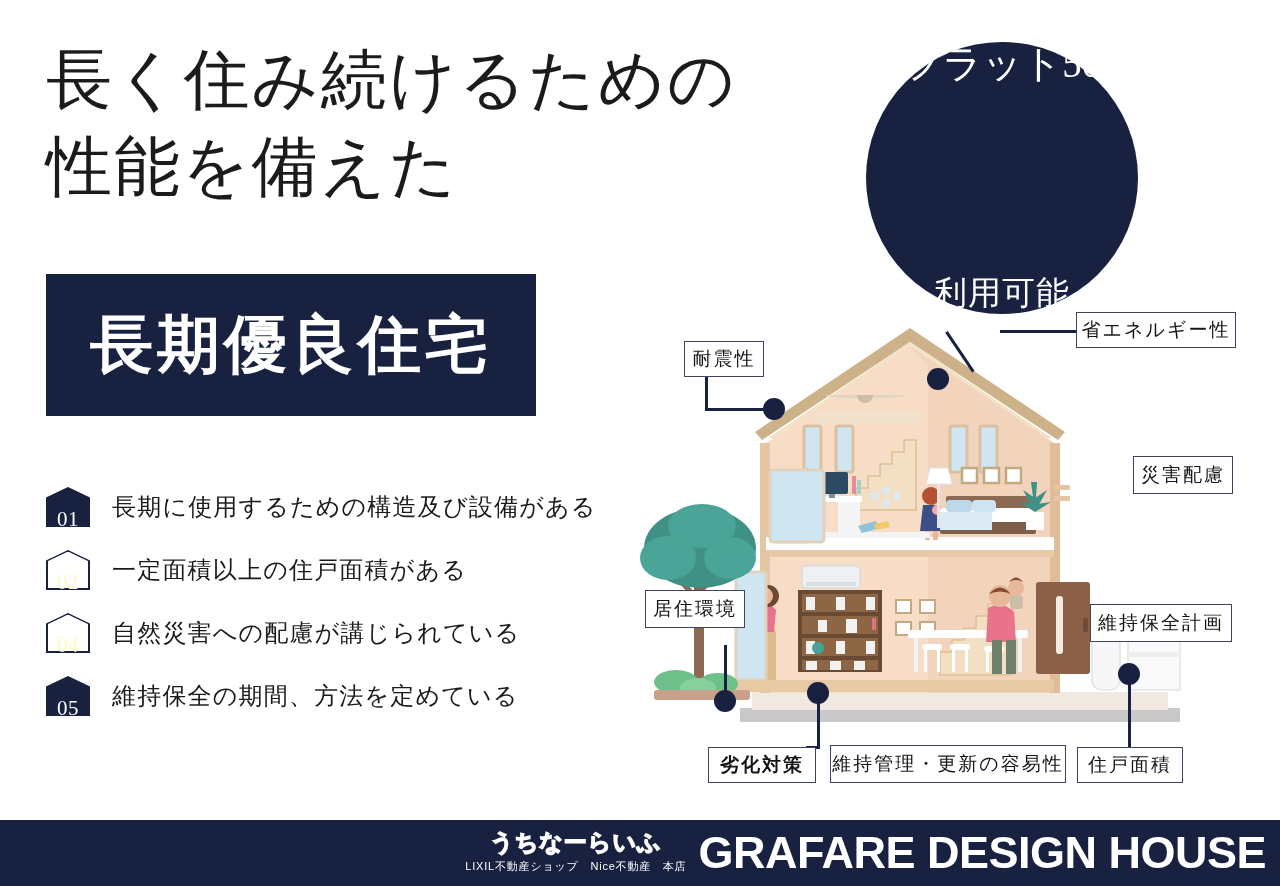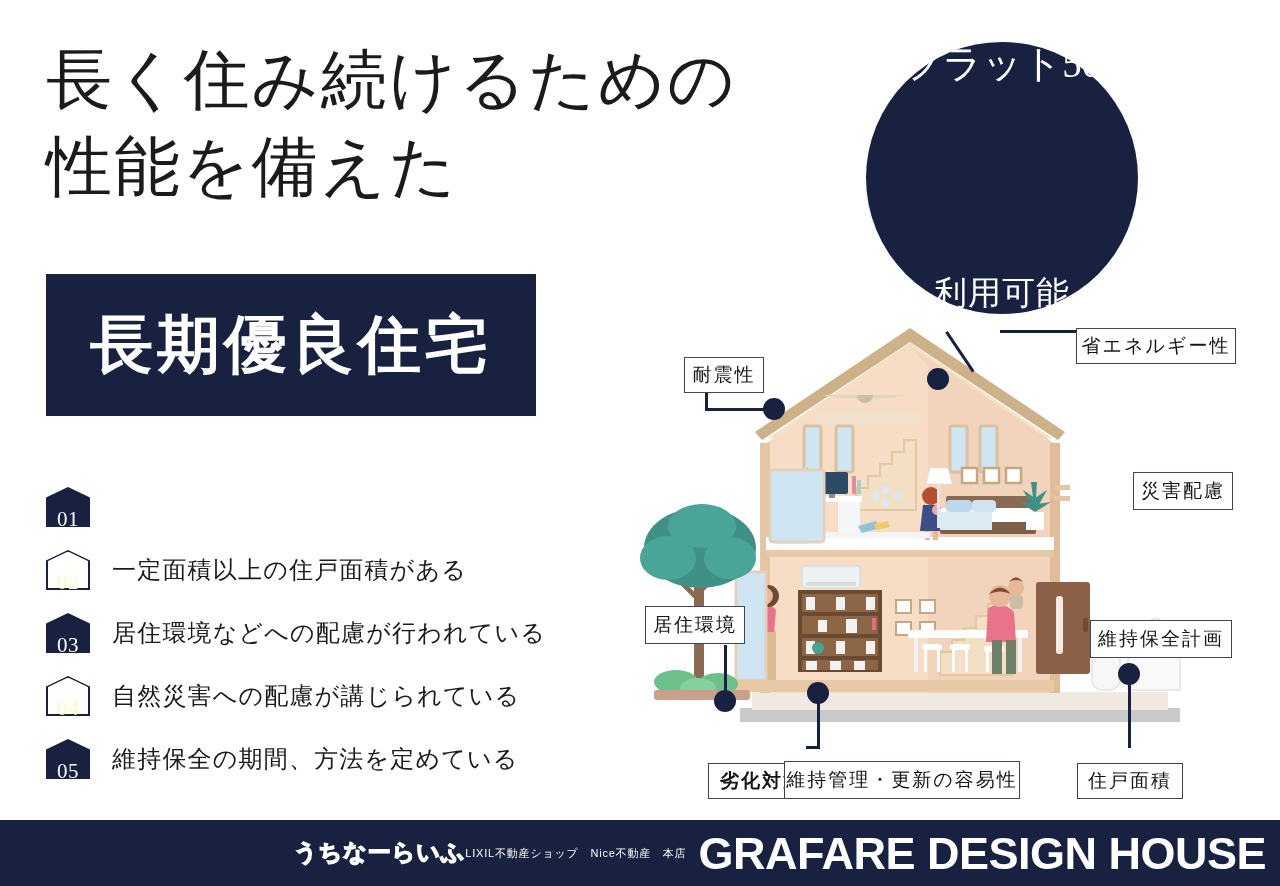--- a/index.html
+++ b/index.html
@@ -69,32 +69,32 @@
   
   #house-scene{left:640px;top:300px;width:620px;height:460px;}
   #house-scene svg{display:block;}
 
   
   .callout{
     position:absolute;background:#ffffff;border:1.6px solid #3c4460;
     display:flex;align-items:center;justify-content:center;
     font-family:"Liberation Serif","DejaVu Serif",serif;
     font-size:19px;letter-spacing:2px;color:#151515;
-    box-sizing:border-box;white-space:nowrap;margin-top:16px;
+    box-sizing:border-box;white-space:nowrap;
   }
   .lead{position:absolute;background:#18213f;}
   .dot{position:absolute;width:22px;height:22px;border-radius:50%;background:#18213f;}
 
   
   #footer{
     left:0;top:820px;width:1280px;height:66px;background:#18213f;
     display:flex;align-items:center;justify-content:flex-end;
   }
   #footer-inner{display:flex;align-items:center;gap:12px;padding-right:14px;}
-  #uchina{display:flex;flex-direction:row;align-items:center;padding-bottom:2px;}
+  #uchina{display:flex;flex-direction:column;align-items:center;padding-bottom:2px;}
   #uchina .jp{
     color:#18213f;font-size:23px;font-weight:700;letter-spacing:1px;
     -webkit-text-stroke:1.4px #ffffff;line-height:1.05;
     font-family:"Liberation Sans","DejaVu Sans",sans-serif;
   }
   #uchina .sub{
     color:#ffffff;font-size:11px;letter-spacing:0.8px;margin-top:4px;
     font-family:"Liberation Sans","DejaVu Sans",sans-serif;
   }
   #brand{
@@ -116,36 +116,31 @@
 <div class="abs" id="banner">
   <span>長期優良住宅</span>
 </div>
 
 <div class="abs" id="req-list">
 
   <div class="req-row">
     <div class="badge fill">
       <span class="num">01</span>
     </div>
+    <div class="req-text">長期に使用するための構造及び設備がある</div>
   </div>
 
   <div class="req-row">
     <div class="badge outline">
       <div class="inner"></div>
       <span class="num">02</span>
     </div>
     <div class="req-text">一定面積以上の住戸面積がある</div>
   </div>
 
-  <div class="req-row">
-    <div class="badge fill">
-      <span class="num">03</span>
-    </div>
-    <div class="req-text">居住環境などへの配慮が行われている</div>
-  </div>
 
   <div class="req-row">
     <div class="badge outline">
       <div class="inner"></div>
       <span class="num">04</span>
     </div>
     <div class="req-text">自然災害への配慮が講じられている</div>
   </div>
 
   <div class="req-row">
@@ -398,21 +393,21 @@
 <div class="callout" style="left:1076px;top:312px;width:160px;height:36px;">省エネルギー性</div>
 
 <div class="callout" style="left:1133px;top:456px;width:100px;height:38px;">災害配慮</div>
 
 <div class="callout" style="left:645px;top:590px;width:100px;height:38px;">居住環境</div>
 
 <div class="callout" style="left:1090px;top:604px;width:142px;height:38px;">維持保全計画</div>
 
 <div class="callout" style="left:708px;top:747px;width:108px;height:36px;font-weight:bold;">劣化対策</div>
 
-<div class="callout" style="left:784px;top:745px;width:236px;height:38px;">維持管理・更新の容易性</div>
+<div class="callout" style="left:830px;top:745px;width:236px;height:38px;">維持管理・更新の容易性</div>
 
 <div class="callout" style="left:1077px;top:747px;width:106px;height:36px;">住戸面積</div>
 
 <div class="abs" id="footer">
   <div id="footer-inner">
     <div id="uchina">
       <div class="jp">うちなーらいふ</div>
       <div class="sub">LIXIL不動産ショップ　Nice不動産　本店</div>
     </div>
     <div id="brand">GRAFARE DESIGN HOUSE</div>

